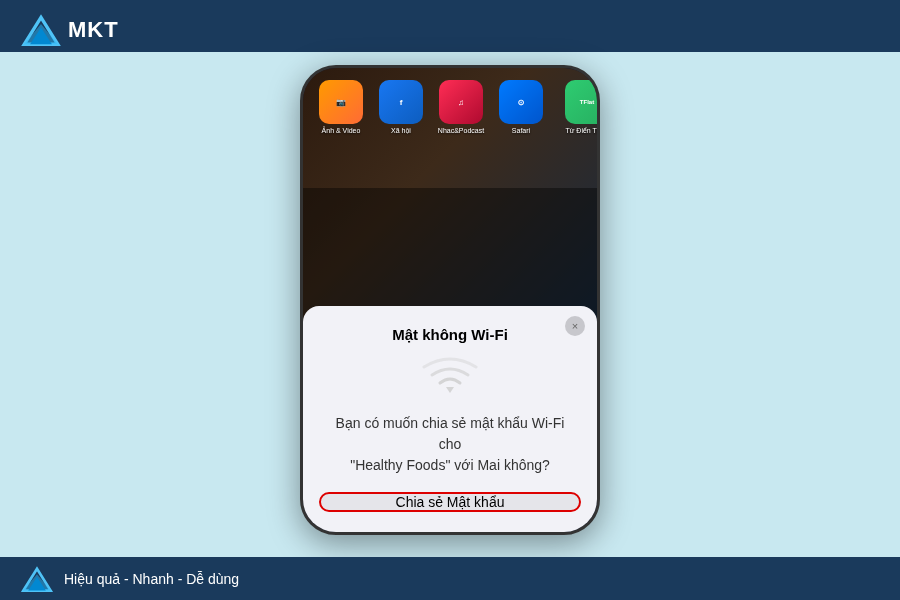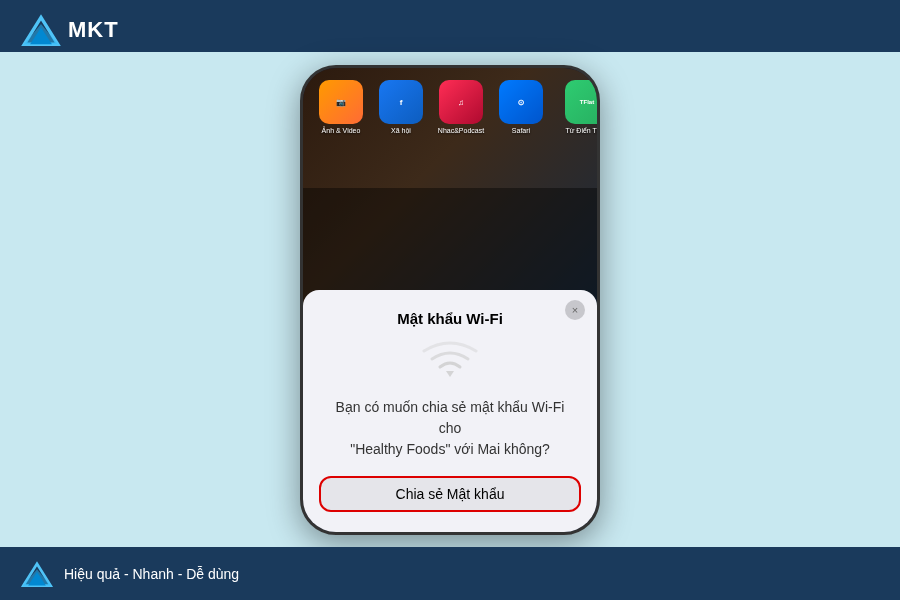--- a/index.html
+++ b/index.html
@@ -35,21 +35,21 @@
       color: white;
       font-size: 22px;
       font-weight: 900;
       letter-spacing: 1px;
     }
 
     
     .footer-bar {
       position: absolute;
       bottom: 0; left: 0; right: 0;
-      height: 53px;
+      height: 43px;
       background: #1a3a5c;
       display: flex;
       align-items: center;
       justify-content: space-between;
       padding: 0 20px;
     }
     .footer-left {
       display: flex;
       align-items: center;
       gap: 10px;
@@ -214,21 +214,21 @@
       line-height: 1.5;
       margin-bottom: 16px;
       padding: 0 10px;
     }
 
     .share-btn {
       width: 100%;
       background: #e5e5ea;
       border: 2px solid #d00;
       border-radius: 12px;
-      padding: 8px;
+      padding: 0;
       text-align: center;
       font-size: 14px;
       font-weight: 500;
       color: #000;
       cursor: pointer;
     }
   </style>
 </head>
 <body>
 
@@ -279,21 +279,21 @@
 
         </div>
       </div>
 
       <div class="dialog-overlay">
         <div class="dialog-box">
           
           <div class="dialog-close">×</div>
 
           
-          <div class="dialog-title">Mật khẩu Wi-Fi</div>
+          <div class="dialog-title">Mật không Wi-Fi</div>
 
           
           <div class="wifi-icon-container">
             <svg class="wifi-svg" width="60" height="44" viewBox="0 0 60 44">
               <path d="M30 38 L34 32 L26 32 Z" fill="#ccc" opacity="0.8"></path>
               <path d="M20 28 Q30 20 40 28" fill="none" stroke="#ccc" stroke-width="3" stroke-linecap="round" opacity="0.8"></path>
               <path d="M12 20 Q30 8 48 20" fill="none" stroke="#ccc" stroke-width="3" stroke-linecap="round" opacity="0.6"></path>
               <path d="M4 12 Q30 -4 56 12" fill="none" stroke="#ccc" stroke-width="3" stroke-linecap="round" opacity="0.4"></path>
             </svg>
           </div>

